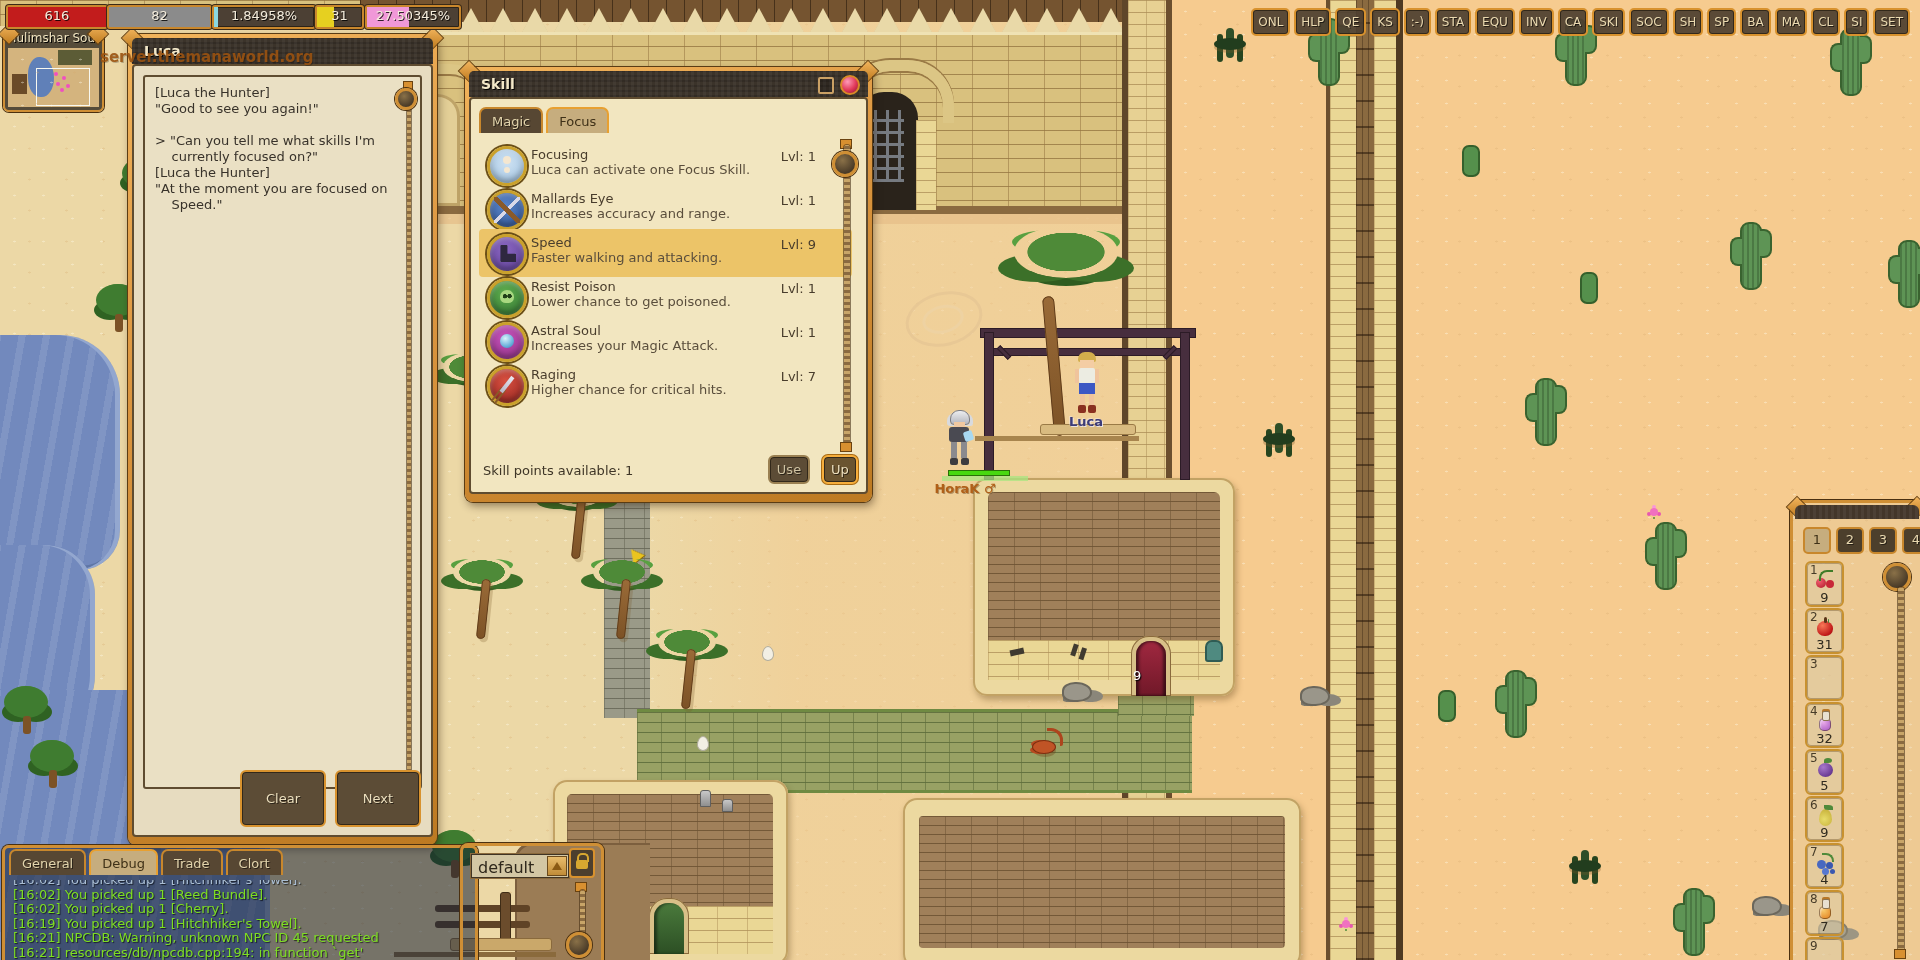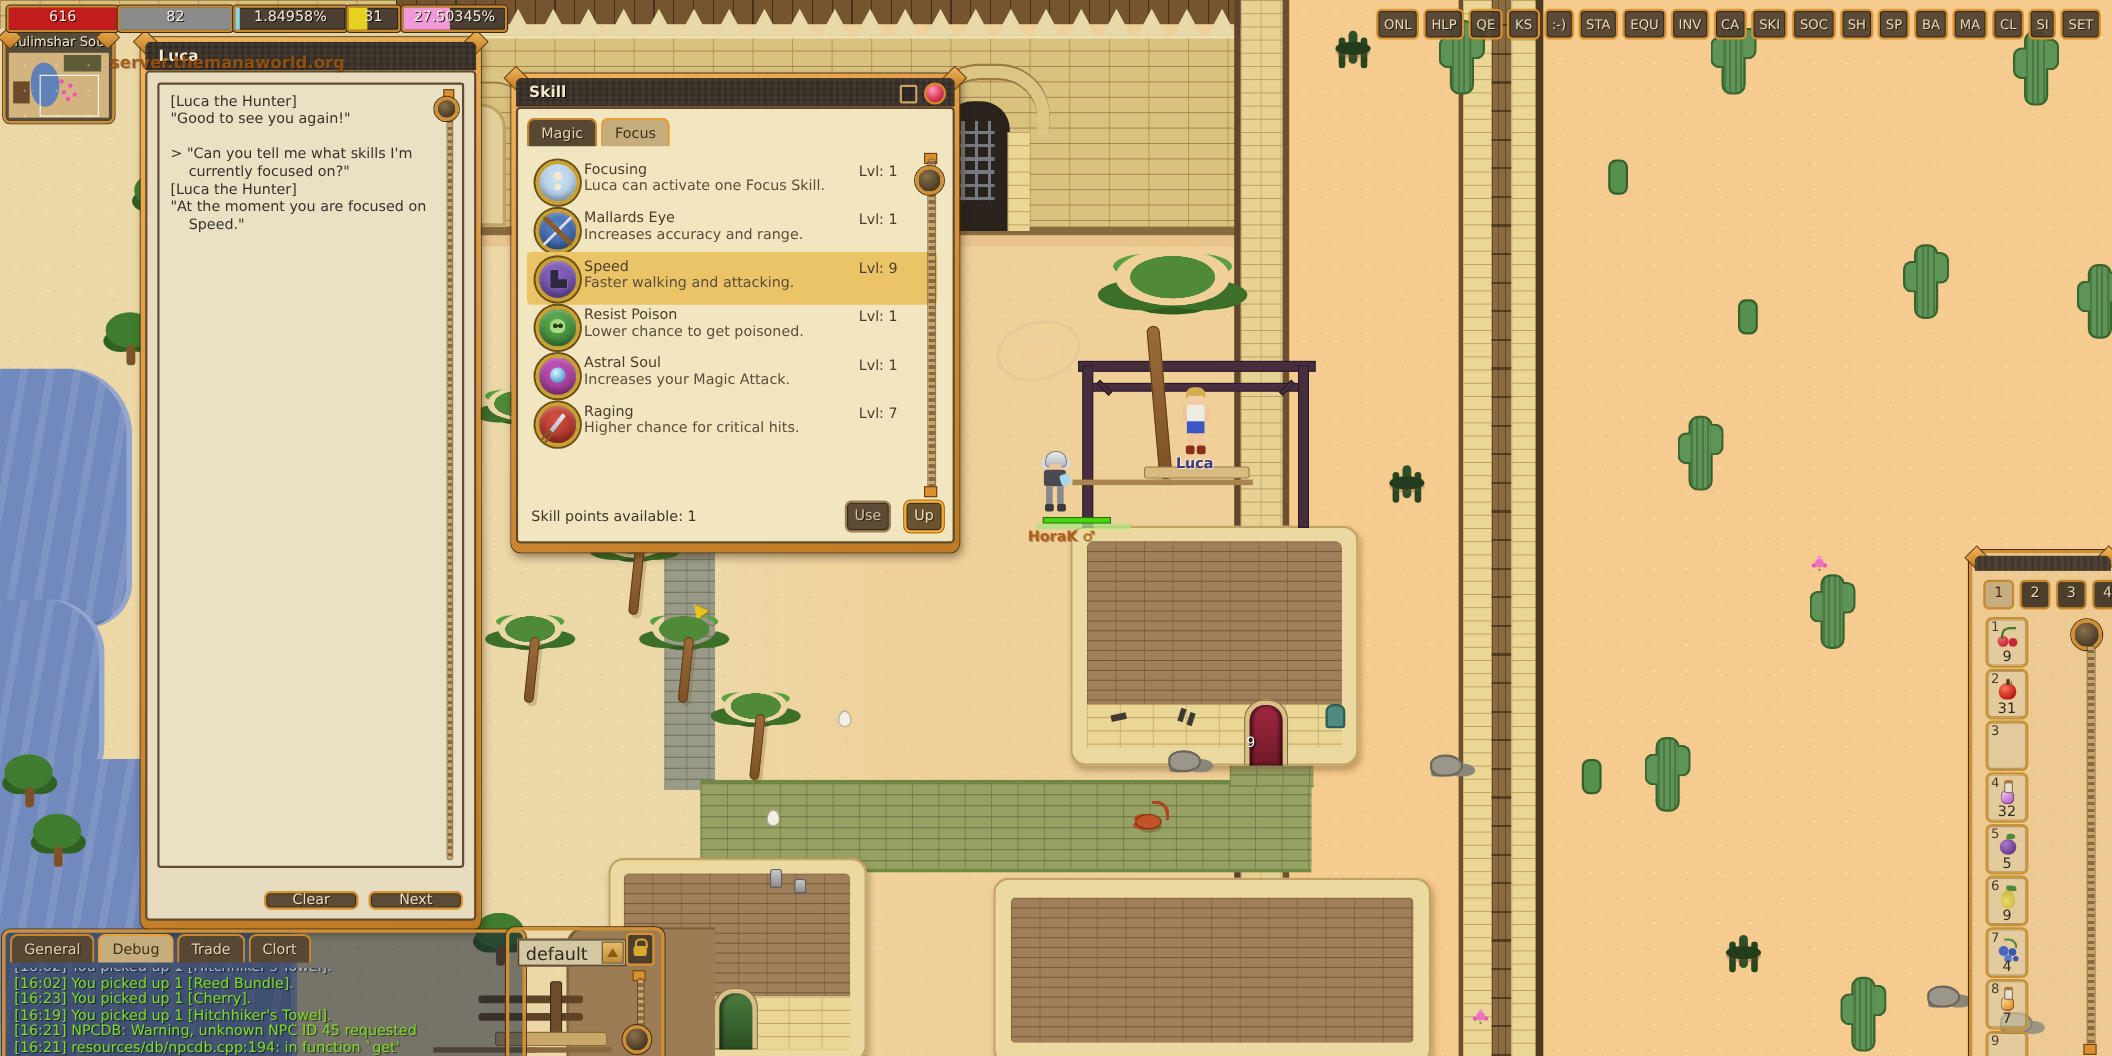--- a/index.html
+++ b/index.html
@@ -92,21 +92,21 @@
   .tmw-win{position:absolute;border-radius:8px;padding:4px;
      background:linear-gradient(160deg,#f2b45c,#dc9640 38%,#bd7a22);
      box-shadow:0 0 0 1px #5a3c14,2px 4px 8px rgba(40,20,0,.45)}
   .ear{position:absolute;width:14px;height:14px;background:linear-gradient(135deg,#f2b45c,#c07c20);border:1px solid #6b4310;transform:rotate(45deg);top:-4px}
   .ear.l{left:-4px}.ear.r{right:-4px}
   .tmw-title{height:26px;border-radius:5px 5px 0 0;background:#3b332a;
      background-image:repeating-linear-gradient(90deg,rgba(255,255,255,.04) 0 3px,transparent 3px 6px),repeating-linear-gradient(0deg,rgba(0,0,0,.15) 0 2px,transparent 2px 5px);
      color:#f3e8c8;font-weight:bold;font-size:14px;line-height:26px;padding-left:12px;text-shadow:1px 1px 0 #000;position:relative}
   .tmw-body{background:#ece1c2;border:2px solid #5f4c30;border-radius:4px;position:relative}
   .tmw-btn{display:inline-block;background:#5c4c36;border:2px solid #d8922e;border-radius:6px;color:#ecdfbe;
-     font-size:13px;font-family:inherit;line-height:1;padding:0 0;text-align:center;text-shadow:1px 1px 0 rgba(0,0,0,.55);
+     font-size:13px;font-family:inherit;line-height:1;padding:20px 0;text-align:center;text-shadow:1px 1px 0 rgba(0,0,0,.55);
      box-shadow:inset 0 0 0 1px #32281a;cursor:pointer}
   .tmw-btn.dim{border-color:#9a8052;color:#cfc2a2}
   .tmw-btn.hot{border-color:#f6ae3c;box-shadow:inset 0 0 0 1px #32281a,0 0 0 1px #a86a12;background:#6a5430}
   .tab{display:inline-block;border:2px solid #c8872c;border-bottom:none;border-radius:7px 7px 0 0;background:#574733;
      color:#e2d4ac;font-size:13px;padding:5px 11px 4px;margin-right:3px;text-shadow:1px 1px 0 rgba(0,0,0,.55);cursor:pointer}
   .tab.sel{background:#c6ad7e;color:#3f3118;text-shadow:none;border-color:#e8a030}
   .ropebar{background:repeating-linear-gradient(0deg,#c8a568 0 3px,#8a6a40 3px 6px);border-radius:3px;box-shadow:0 0 0 1px rgba(70,48,20,.6)}
   .knob{border-radius:50%;background:radial-gradient(circle at 38% 32%,#8a7148,#4a3b28 70%);border:3px solid #cf8f35;box-shadow:0 0 0 1px #4a3010}
   .endcap{background:#d89030;border:1px solid #6b4310}
 
@@ -501,21 +501,21 @@
     <button class="tmw-btn dim" style="position:absolute;right:56px;bottom:8px;width:42px;padding:6px 0">Use</button>
     <button class="tmw-btn hot" style="position:absolute;right:8px;bottom:8px;width:36px;padding:6px 0">Up</button>
   </div>
 </div>
 
 <div id="chat-win">
   <div id="chat-tabs" style="position:absolute;left:4px;top:1px"><span class="tab">General</span><span class="tab sel">Debug</span><span class="tab">Trade</span><span class="tab">Clort</span></div>
   <div id="chat-msgs" style="position:absolute;left:8px;top:32px;right:4px;bottom:2px;overflow:hidden">
       <div class="msg old" style="margin-top: -7px;">[16:02] You picked up 1 [Hitchhiker's Towel].</div>
       <div class="msg">[16:02] You picked up 1 [Reed Bundle].</div>
-      <div class="msg">[16:23] You picked up 1 [Cherry].</div>
+      <div class="msg">[16:02] You picked up 1 [Cherry].</div>
       <div class="msg">[16:19] You picked up 1 [Hitchhiker's Towel].</div>
       <div class="msg">[16:21] NPCDB: Warning, unknown NPC ID 45 requested</div>
       <div class="msg">[16:21] resources/db/npcdb.cpp:194: in function `get'</div>
     </div>
 </div>
 
 <div class="abs" style="left:460px;top:843px;width:138px;height:120px;border:3px solid #cf8f35;border-radius:8px;z-index:35;box-shadow:0 0 0 1px #4a3010">
   <div class="abs" style="left:8px;top:8px;width:96px;height:22px;background:#d3c7a4;border:1px solid #403424;box-shadow:0 0 0 1px #8a6a3c">
     <span style="position:absolute;left:6px;top:3px;font-size:16px;color:#2f281c">default</span>
     <span class="abs" style="right:1px;top:1px;width:18px;height:18px;background:linear-gradient(#e8bc6c,#c08c38);border:1px solid #6b4a1c">

